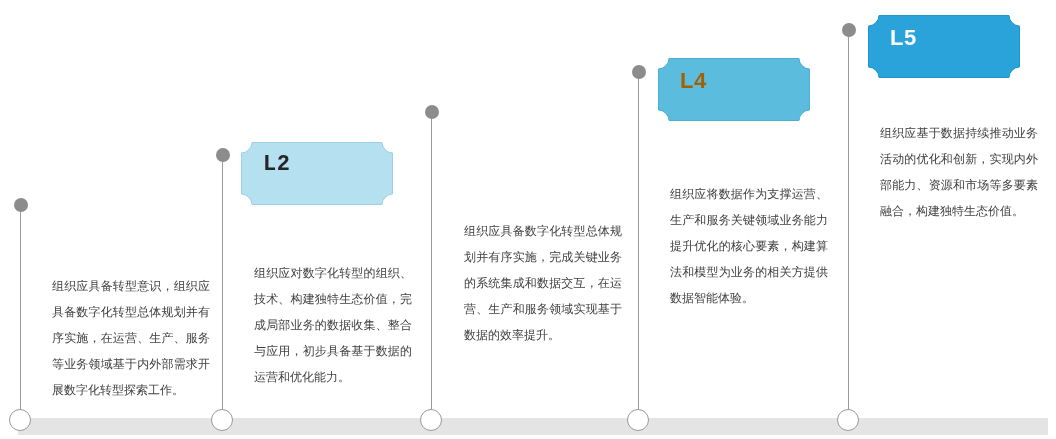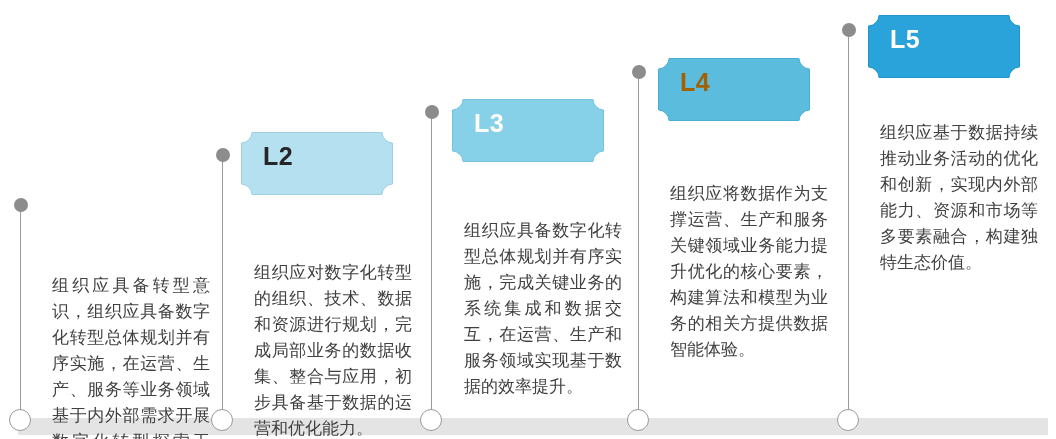--- a/index.html
+++ b/index.html
@@ -77,34 +77,34 @@
   .banner svg {
     display: block;
     width: 152px;
     height: 63px;
     overflow: visible;
   }
   .banner-label {
     position: absolute;
     left: 22px;
     top: 12px;
-    font-size: 25px;
+    font-size: 22px;
     font-weight: bold;
     letter-spacing: 0.5px;
     line-height: 1;
     pointer-events: none;
   }
   .label-dark { color: #262626; }
   .label-light { color: #ffffff; }
 
   
   .desc {
     position: absolute;
     width: 158px;
-    font-size: 17px;
+    font-size: 12px;
     line-height: 26px;
     color: #404040;
     text-align: justify;
     text-justify: inter-ideograph;
     white-space: pre-wrap;
     word-break: break-all;
   }
 </style>
 </head>
 <body>
@@ -120,41 +120,35 @@
 
 
     <div class="desc" style="left:52px;top:273px;">组织应具备转型意识，组织应具备数字化转型总体规划并有序实施，在运营、生产、服务等业务领域基于内外部需求开展数字化转型探索工作。</div>
   </div>
 
   <div class="column" style="left:205px;width:210px;">
     <div class="stem" style="left: 17px; top: 155px; height: 260px; background: rgb(154, 154, 154);"></div>
     <div class="stem-dot" style="left:11px;top:148px;"></div>
     <div class="stem-circle" style="left: 6px; top: 409px; border-color: rgb(154, 154, 154);"></div>
 
-    <div class="banner" style="left:36px;top:132px;">
+    <div class="banner" style="left:36px;top:142px;font-family:Liberation Mono, monospace;">
       <svg viewBox="0 0 152 63" xmlns="http://www.w3.org/2000/svg" aria-hidden="true">
         <path d="M11,0.5 L141,0.5 A11,11 0 0 0 151.5,11 L151.5,52 A11,11 0 0 0 141,62.5 L11,62.5 A11,11 0 0 0 0.5,52 L0.5,11 A11,11 0 0 0 11,0.5 Z" fill="#b5e0f0" stroke="#9ecfe2" stroke-width="1"></path>
       </svg>
       <span class="banner-label label-dark" style="color: rgb(38, 38, 38);">L2</span>
     </div>
 
-    <div class="desc" style="left:49px;top:260px;">组织应对数字化转型的组织、技术、数据和资源进行规划，完成局部业务的数据收集、整合与应用，初步具备基于数据的运营和优化能力。</div>
+    <div class="desc" style="left:49px;top:260px;">组织应对数字化转型的组织、技术、构建独特生态价值，完成局部业务的数据收集、整合与应用，初步具备基于数据的运营和优化能力。</div>
   </div>
 
   <div class="column" style="left:412px;width:215px;">
     <div class="stem" style="left: 19px; top: 112px; height: 303px; background: rgb(154, 154, 154);"></div>
     <div class="stem-dot" style="left:13px;top:105px;"></div>
     <div class="stem-circle" style="left: 8px; top: 409px; border-color: rgb(154, 154, 154);"></div>
 
-    <div class="banner" style="left:40px;top:99px;">
-      <svg viewBox="0 0 152 63" xmlns="http://www.w3.org/2000/svg" aria-hidden="true">
-        <path d="M11,0.5 L141,0.5 A11,11 0 0 0 151.5,11 L151.5,52 A11,11 0 0 0 141,62.5 L11,62.5 A11,11 0 0 0 0.5,52 L0.5,11 A11,11 0 0 0 11,0.5 Z" fill="#86d0e8" stroke="#74c2dc" stroke-width="1"></path>
-      </svg>
-      <span class="banner-label label-light" style="color: rgb(255, 255, 255);">L3</span>
-    </div>
 
     <div class="desc" style="left:52px;top:218px;">组织应具备数字化转型总体规划并有序实施，完成关键业务的系统集成和数据交互，在运营、生产和服务领域实现基于数据的效率提升。</div>
   </div>
 
   <div class="column" style="left:620px;width:215px;">
     <div class="stem" style="left: 18px; top: 72px; height: 343px; background: rgb(154, 154, 154);"></div>
     <div class="stem-dot" style="left:12px;top:65px;"></div>
     <div class="stem-circle" style="left: 7px; top: 409px; border-color: rgb(154, 154, 154);"></div>
 
     <div class="banner" style="left:38px;top:58px;">

